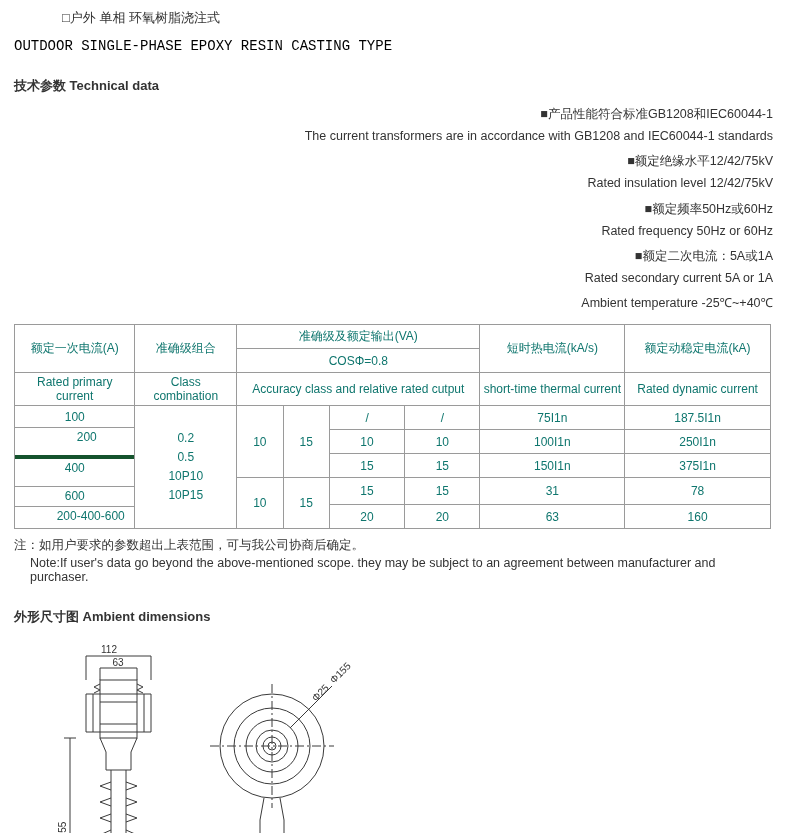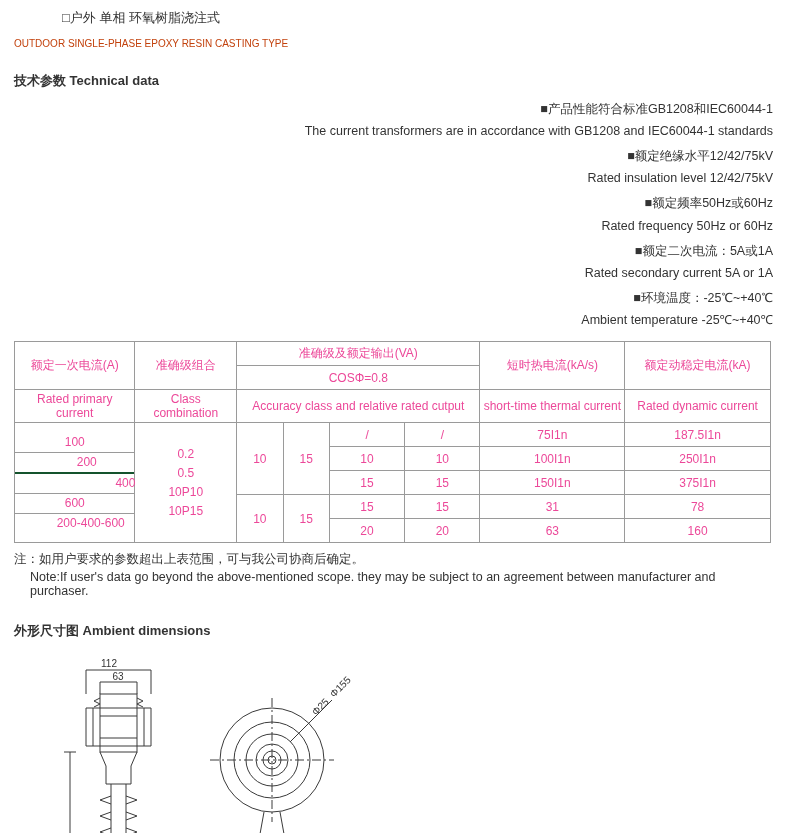--- a/index.html
+++ b/index.html
@@ -22,24 +22,25 @@
     width: 787px;
   }
   .title-cn {
     font-size: 13px;
     color: #333;
     margin: 0 0 10px 0;
     line-height: 1.3;
     padding-left: 48px;
   }
   .title-en {
-    font-size: 10px;
-    color: #c2410c;
+    font-size: 14px;
+    color: #000000;
     margin: 0 0 22px 0;
     line-height: 1.3;
+    font-family: Liberation Mono, monospace;
   }
   .section-head {
     font-weight: bold;
     font-size: 13px;
     margin: 0 0 10px 0;
   }
   .spec-line {
     font-size: 12.5px;
     line-height: 1.45;
     margin: 0 0 4px 0;
@@ -51,21 +52,21 @@
   table.data {
     border-collapse: collapse;
     width: 757px;
     margin-top: 12px;
     font-size: 12px;
   }
   table.data td, table.data th {
     border: 1px solid #9a9a9a;
     text-align: center;
     font-weight: normal;
-    color: #ec4899;
+    color: #0f766e;
     padding: 2px 3px;
   }
   table.data .h1 { height: 22px; }
   table.data .h2 { height: 22px; }
   table.data .h3 { height: 20px; }
   table.data tbody td { height: 19px; }
   .note-cn {
     font-size: 12.5px;
     margin: 8px 0 2px 0;
   }
@@ -97,21 +98,20 @@
   <div class="section-head">技术参数 Technical data</div>
 
   <div class="spec-line">■产品性能符合标准GB1208和IEC60044-1</div>
   <div class="spec-line gap">The current transformers are in accordance with GB1208 and IEC60044-1 standards</div>
   <div class="spec-line">■额定绝缘水平12/42/75kV</div>
   <div class="spec-line gap">Rated insulation level 12/42/75kV</div>
   <div class="spec-line">■额定频率50Hz或60Hz</div>
   <div class="spec-line gap">Rated frequency 50Hz or 60Hz</div>
   <div class="spec-line">■额定二次电流：5A或1A</div>
   <div class="spec-line gap">Rated secondary current 5A or 1A</div>
-  <div class="spec-line">■环境温度：-25℃~+40℃</div>
   <div class="spec-line">Ambient temperature -25℃~+40℃</div>
 
   <table class="data">
     <tbody>
       <tr class="h1">
         <td rowspan="2" style="width:125px">
           <span>额定一次电流(A)</span>
         </td>
         <td rowspan="2" style="width:100px">
           <span>准确级组合</span>
@@ -133,21 +133,21 @@
         <td>Rated primary current</td>
         <td>Class combination</td>
         <td colspan="4">Accuracy class and relative rated cutput</td>
         <td>short-time thermal current</td>
         <td>Rated dynamic current</td>
       </tr>
       <tr class="h3">
         <td rowspan="5" style="border-top:1px solid #9a9a9a">
           <div style="height:19px;line-height:19px">100</div>
           <div style="height:19px;line-height:19px;border-top:1px solid #9a9a9a;margin:0 -4px;padding-left:24px;">200</div>
-          <div style="height:19px;line-height:19px;border-top:2px solid #14532d;margin:0 -4px;text-align:right;">400</div>
+          <div style="height:19px;line-height:19px;border-top:4px solid #14532d;margin:8px -4px;">400</div>
           <div style="height:19px;line-height:19px;border-top:1px solid #9a9a9a;margin:0 -4px;">600</div>
           <div style="height:19px;line-height:19px;border-top:1px solid #9a9a9a;margin:0 -4px;padding-left:32px;">200-400-600</div>
         </td>
         <td rowspan="5">
           <div style="line-height:19px">0.2</div>
           <div style="line-height:19px">0.5</div>
           <div style="line-height:19px">10P10</div>
           <div style="line-height:19px">10P15</div>
         </td>
         <td rowspan="3" style="width:44px">10</td>

